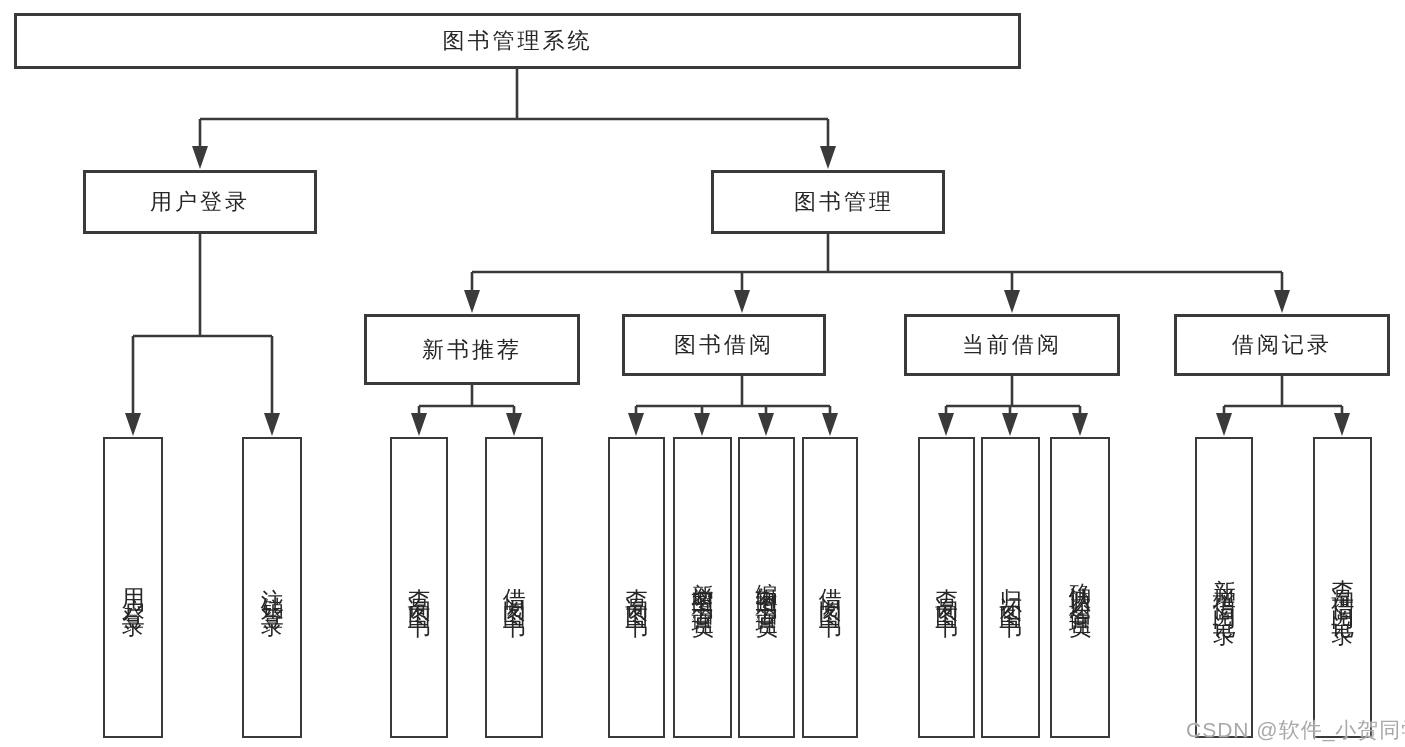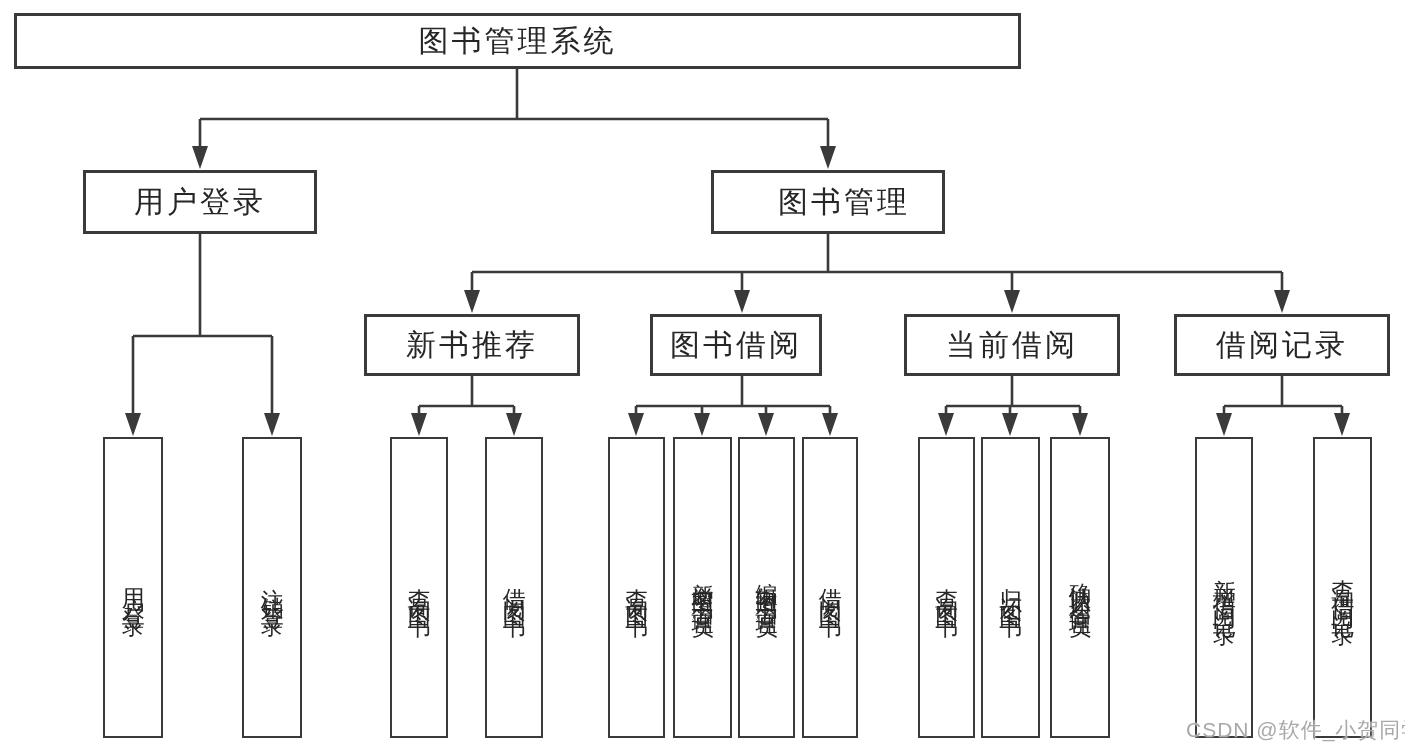--- a/index.html
+++ b/index.html
@@ -33,21 +33,21 @@
     position: absolute;
     box-sizing: border-box;
     background: #fff;
     display: flex;
     align-items: center;
     justify-content: center;
     color: var(--text, #262626);
   }
   .hbox {
     border: 3px solid var(--line, #3a3a3a);
-    font-size: 30px;
+    font-size: 22px;
     letter-spacing: 3px;
     white-space: nowrap;
   }
   .vbox {
     border: 2px solid var(--line, #3a3a3a);
     top: 437px;
     height: 301px;
     font-size: 23px;
   }
   .vbox span {
@@ -121,22 +121,22 @@
       <polygon points="1216,413 1232,413 1224,436"></polygon>
       <polygon points="1334,413 1350,413 1342,436"></polygon>
     </g>
   </svg>
 
   <div class="hbox" style="left:14px; top:13px; width:1007px; height:56px;">图书管理系统</div>
 
   <div class="hbox" style="left:83px; top:170px; width:234px; height:64px;">用户登录</div>
   <div class="hbox" style="left:711px; top:170px; width:234px; height:64px;padding-left:32px;">图书管理</div>
 
-  <div class="hbox" style="left:364px; top:314px; width:216px; height:62px;">新书推荐</div>
-  <div class="hbox" style="left:650px; top:314px; width:172px; height:62px;">图书借阅</div>
+  <div class="hbox" style="left:364px; top:314px; width:216px; height:71px;">新书推荐</div>
+  <div class="hbox" style="left:622px; top:314px; width:204px; height:62px;">图书借阅</div>
   <div class="hbox" style="left:904px; top:314px; width:216px; height:62px;">当前借阅</div>
   <div class="hbox" style="left:1174px; top:314px; width:216px; height:62px;">借阅记录</div>
 
   <div class="vbox" style="left:103px; width:60px;">
     <span>用户登录</span>
   </div>
   <div class="vbox" style="left:242px; width:60px;">
     <span>注销登录</span>
   </div>
 

